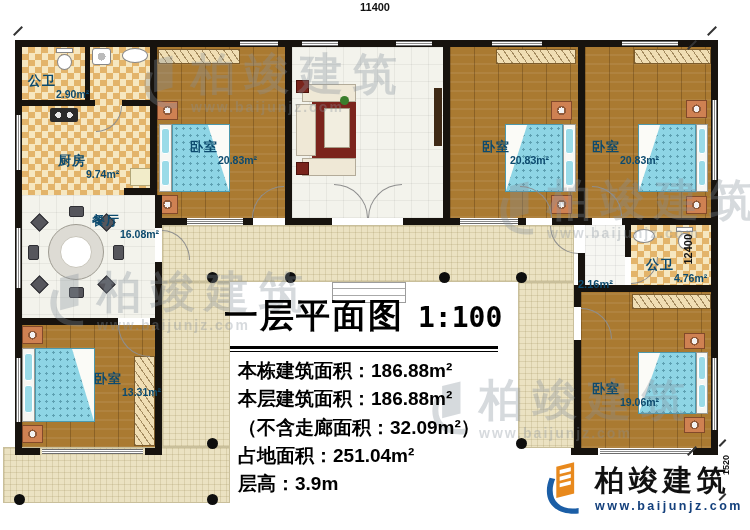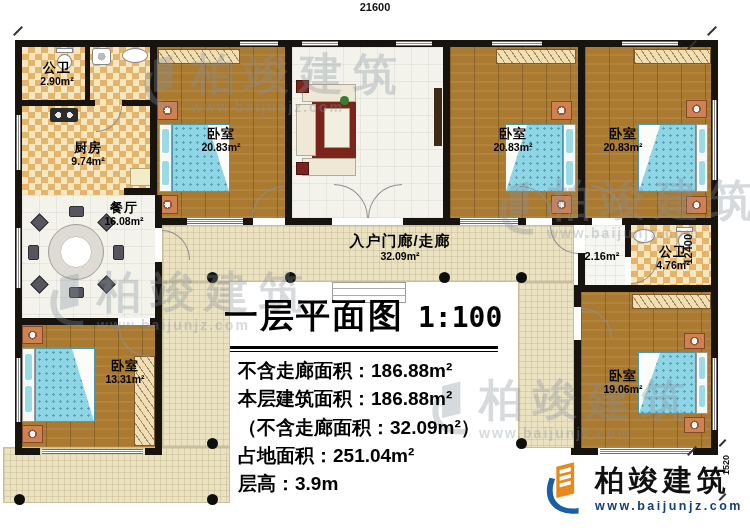--- a/index.html
+++ b/index.html
@@ -27,23 +27,23 @@
     repeating-linear-gradient(55deg,rgba(100,70,25,.55) 0 1px,transparent 1px 6px);border:1px solid #7c5c2c;}
   .col{position:absolute;width:11px;height:11px;border-radius:50%;background:#0e0e0e;}
   .arc{position:absolute;border:1.5px solid #8e8e8e;background:transparent;}
   .mattress{position:absolute;background:#8ed5e5;background-image:radial-gradient(rgba(20,80,100,.4) 1px,transparent 1.3px);background-size:7px 7px;border:1px solid #4d99ad;}
   .fold{position:absolute;background:#fbfbf7;}
   .hb{position:absolute;background:#f7f7f3;border:1px solid #9a9a94;}
   .pillow{position:absolute;background:#9adbe8;border:1px solid #fff;border-radius:3px;}
   .ns{position:absolute;background:#cf8152;border:1px solid #82492a;
       background-image:radial-gradient(circle at 50% 50%,#f2f2f2 0 3px,rgba(0,0,0,.3) 3px 4.5px,transparent 4.5px);}
   .fixture{position:absolute;background:#fff;border:1px solid #878787;}
-  .lbl{position:absolute;display:flex;flex-direction:column;align-items:center;color:#000000;font-weight:700;line-height:1.18;text-align:center;white-space:nowrap;}
+  .lbl{position:absolute;display:flex;flex-direction:row;align-items:center;color:#0c4a6e;font-weight:700;line-height:1.18;text-align:center;white-space:nowrap;}
   .lbl .nm{font-size:13px;letter-spacing:1px;}
-  .lbl .ar{font-size:10.5px;}
+  .lbl .ar{font-size:10.5px;margin-top:28px;}
   .dim{position:absolute;color:#111;font-weight:700;font-size:11px;white-space:nowrap;}
   .dimV{writing-mode:vertical-rl;transform:rotate(180deg);}
   .tick{position:absolute;width:12px;height:2px;background:#333;transform:rotate(-45deg);}
   .wm{position:absolute;display:flex;align-items:flex-start;gap:7px;color:#86909b;opacity:.33;pointer-events:none;}
   .wm .chars{font-size:44px;font-weight:800;letter-spacing:10px;line-height:1;white-space:nowrap;}
   .wm .url{font-size:14px;font-weight:700;letter-spacing:2px;margin-top:3px;white-space:nowrap;}
   .steps{position:absolute;background:#fff;border:1px solid #9d9d9d;background-image:
     linear-gradient(to bottom,transparent 0 28%,#aaa 28% 34%,transparent 34% 62%,#aaa 62% 68%,transparent 68%);}
   .tb-title{font-size:34px;font-weight:700;color:#000;letter-spacing:2px;line-height:1;}
   .tb-scale{font-size:28px;font-weight:700;color:#000;font-family:"DejaVu Sans Mono",monospace;line-height:1;}
@@ -300,43 +300,39 @@
     <span class="ar">4.76m²</span>
   </div>
   <div class="lbl" style="left:592px;top:368px;width:62px">
     <span class="nm">卧室</span>
     <span class="ar">19.06m²</span>
   </div>
   <div class="lbl" style="left:94px;top:358px;width:62px">
     <span class="nm">卧室</span>
     <span class="ar">13.31m²</span>
   </div>
-  <div class="lbl" style="left:330px;top:232px;width:140px">
-    <span class="nm" style="font-size:15px">入户门廊/走廊</span>
-    <span class="ar">32.09m²</span>
-  </div>
-
-  <div class="dim" style="left:340px;top:1px;width:70px;text-align:center">21600</div>
+
+  <div class="dim" style="left:340px;top:1px;width:70px;text-align:center">11400</div>
   <div class="dim dimV" style="left:682px;top:234px">12400</div>
   <div class="dim dimV" style="left:721px;top:455px;font-size:9px">1520</div>
   <i class="tick" style="left:12px;top:30px"></i>
   <i class="tick" style="left:706px;top:30px"></i>
   <i class="tick" style="left:686px;top:44px"></i>
   <i class="tick" style="left:686px;top:450px"></i>
   <i class="tick" style="left:718px;top:442px;width:9px"></i>
   <i class="tick" style="left:718px;top:496px;width:9px"></i>
 
   <div class="abs" style="left:224px;top:298px;display:flex;align-items:flex-end;gap:14px">
     <span class="tb-title">一层平面图</span>
     <span class="tb-scale">1:100</span>
   </div>
   <i class="abs" style="left:230px;top:346px;width:268px;height:3px;background:#000"></i>
   <i class="abs" style="left:230px;top:351px;width:268px;height:1px;background:#000"></i>
   <div class="abs" style="left:238px;top:357px;display:flex;flex-direction:column">
-    <span class="tb-line">不含走廊面积：186.88m²</span>
+    <span class="tb-line">本栋建筑面积：186.88m²</span>
     <span class="tb-line">本层建筑面积：186.88m²</span>
     <span class="tb-line">（不含走廊面积：32.09m²）</span>
     <span class="tb-line">占地面积：251.04m²</span>
     <span class="tb-line">层高：3.9m</span>
   </div>
 
   <div class="abs" style="left:540px;top:460px;display:flex;align-items:center;gap:9px">
     <svg width="46" height="58" viewBox="0 0 40 52">
       <path d="M14 6 L30 2 L30 30 L14 34 Z" fill="#e8891d"></path>
       <path d="M17 9 L27 6.5 L27 10 L17 12.5 Z M17 15 L27 12.5 L27 16 L17 18.5 Z M17 21 L27 18.5 L27 22 L17 24.5 Z" fill="#fff"></path>

